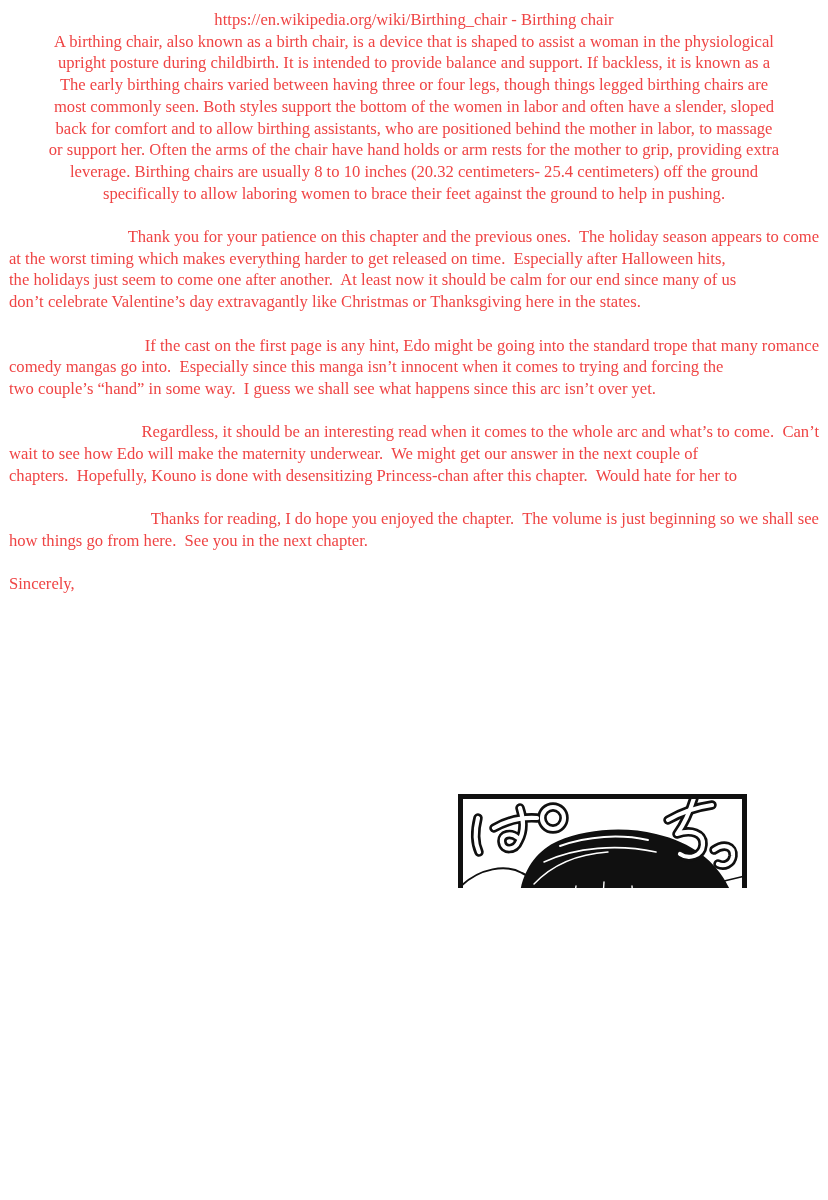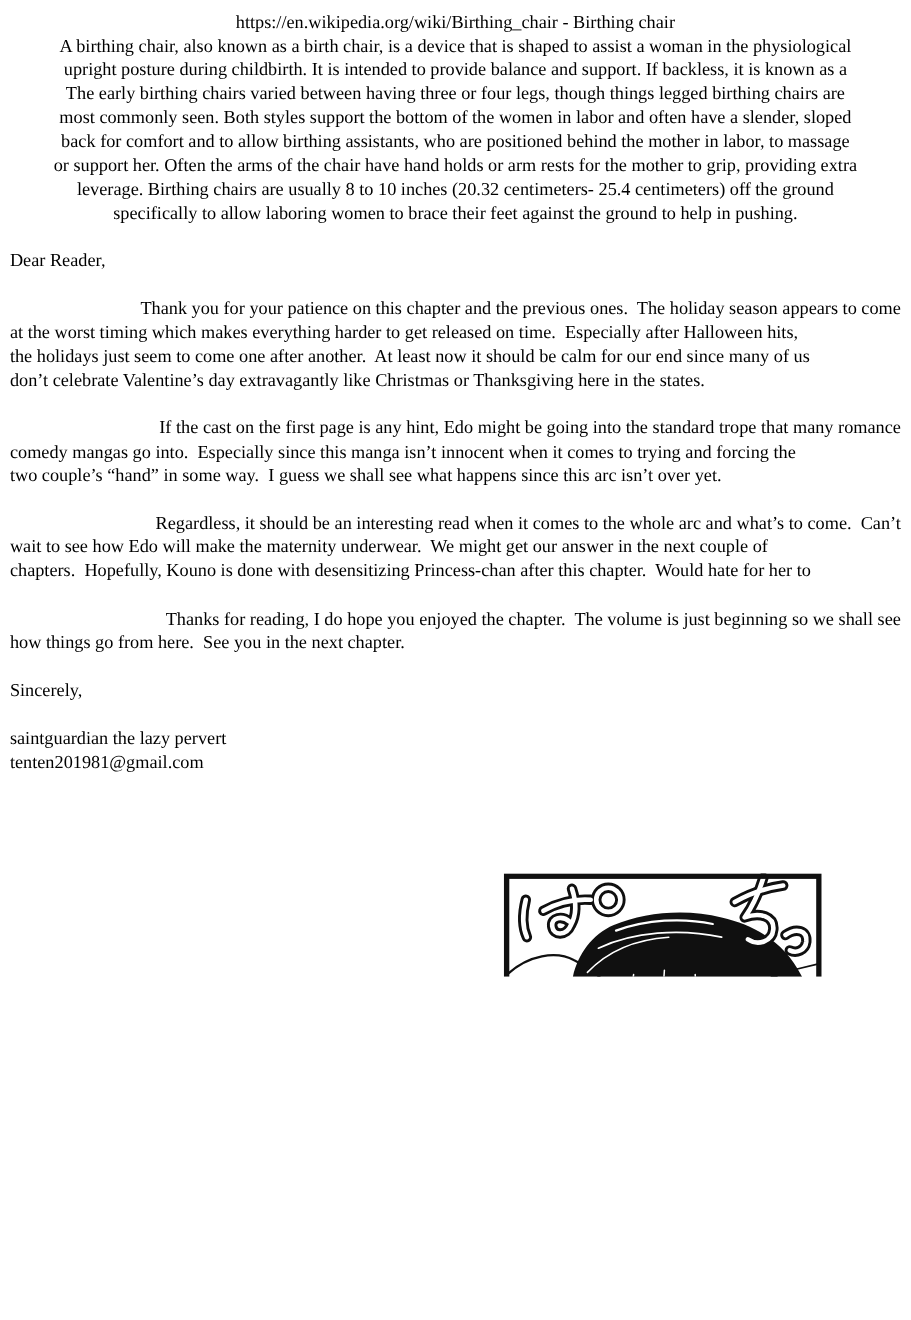--- a/index.html
+++ b/index.html
@@ -1,18 +1,18 @@
 <!DOCTYPE html>
 <html><head>
 <meta charset="utf-8">
 <style>
   html,body{margin:0;padding:0;background:#ffffff;}
   .page{
     position:relative;width:828px;height:888px;background:#ffffff;
-    font-family:"Liberation Serif","DejaVu Serif",serif;color:#000000;
+    font-family:"Liberation Serif","DejaVu Serif",serif;color:#ef4444;
     overflow:hidden;
   }
   .text-col{position:absolute;left:9px;top:9px;width:810px;font-size:16.6px;line-height:21.7px;}
   .line{white-space:pre;min-height:21.7px;}
   .center{text-align:center;}
   .gap{margin-top:21.7px;}
   .indent .line:first-child{text-indent:38px;text-align:right;}
   .panel{position:absolute;left:458px;top:794px;width:289px;height:328px;}
   .panel svg{display:block;}
   .ink{stroke:#101010;fill:none;stroke-linecap:round;stroke-linejoin:round;}
@@ -34,21 +34,20 @@
       </div>
     <div class="center">
         <div class="line">The early birthing chairs varied between having three or four legs, though things legged birthing chairs are</div>
         <div class="line">most commonly seen. Both styles support the bottom of the women in labor and often have a slender, sloped</div>
         <div class="line">back for comfort and to allow birthing assistants, who are positioned behind the mother in labor, to massage</div>
         <div class="line">or support her. Often the arms of the chair have hand holds or arm rests for the mother to grip, providing extra</div>
         <div class="line">leverage. Birthing chairs are usually 8 to 10 inches (20.32 centimeters- 25.4 centimeters) off the ground</div>
         <div class="line">specifically to allow laboring women to brace their feet against the ground to help in pushing.</div>
       </div>
 
-    <div class="line gap">Dear Reader,</div>
     <div class="gap indent">
         <div class="line">Thank you for your patience on this chapter and the previous ones.  The holiday season appears to come</div>
         <div class="line">at the worst timing which makes everything harder to get released on time.  Especially after Halloween hits,</div>
         <div class="line">the holidays just seem to come one after another.  At least now it should be calm for our end since many of us</div>
         <div class="line">don’t celebrate Valentine’s day extravagantly like Christmas or Thanksgiving here in the states.</div>
       </div>
     <div class="gap indent">
         <div class="line">If the cast on the first page is any hint, Edo might be going into the standard trope that many romance</div>
         <div class="line">comedy mangas go into.  Especially since this manga isn’t innocent when it comes to trying and forcing the</div>
         <div class="line">two couple’s “hand” in some way.  I guess we shall see what happens since this arc isn’t over yet.</div>
@@ -56,24 +55,20 @@
     <div class="gap indent">
         <div class="line">Regardless, it should be an interesting read when it comes to the whole arc and what’s to come.  Can’t</div>
         <div class="line">wait to see how Edo will make the maternity underwear.  We might get our answer in the next couple of</div>
         <div class="line">chapters.  Hopefully, Kouno is done with desensitizing Princess-chan after this chapter.  Would hate for her to</div>
       </div>
     <div class="gap indent">
         <div class="line">Thanks for reading, I do hope you enjoyed the chapter.  The volume is just beginning so we shall see</div>
         <div class="line">how things go from here.  See you in the next chapter.</div>
       </div>
     <div class="line gap">Sincerely,</div>
-    <div class="gap">
-        <div class="line">saintguardian the lazy pervert</div>
-        <div class="line">tenten201981@gmail.com</div>
-      </div>
   </div>
 
   <div class="panel">
     <svg width="289" height="328" viewBox="0 0 289 328" xmlns="http://www.w3.org/2000/svg">
       <rect x="0" y="0" width="289" height="328" fill="#ffffff"></rect>
 
       <g>
         <path class="ink" stroke-width="2" d="M3,92 C22,74 48,70 64,79 C78,86 90,95 96,105"></path>
         <path class="ink" stroke-width="1.5" d="M9,102 C19,95 30,96 38,103"></path>
         <path class="ink" stroke-width="1.4" d="M4,132 C14,123 25,123 33,129"></path>

